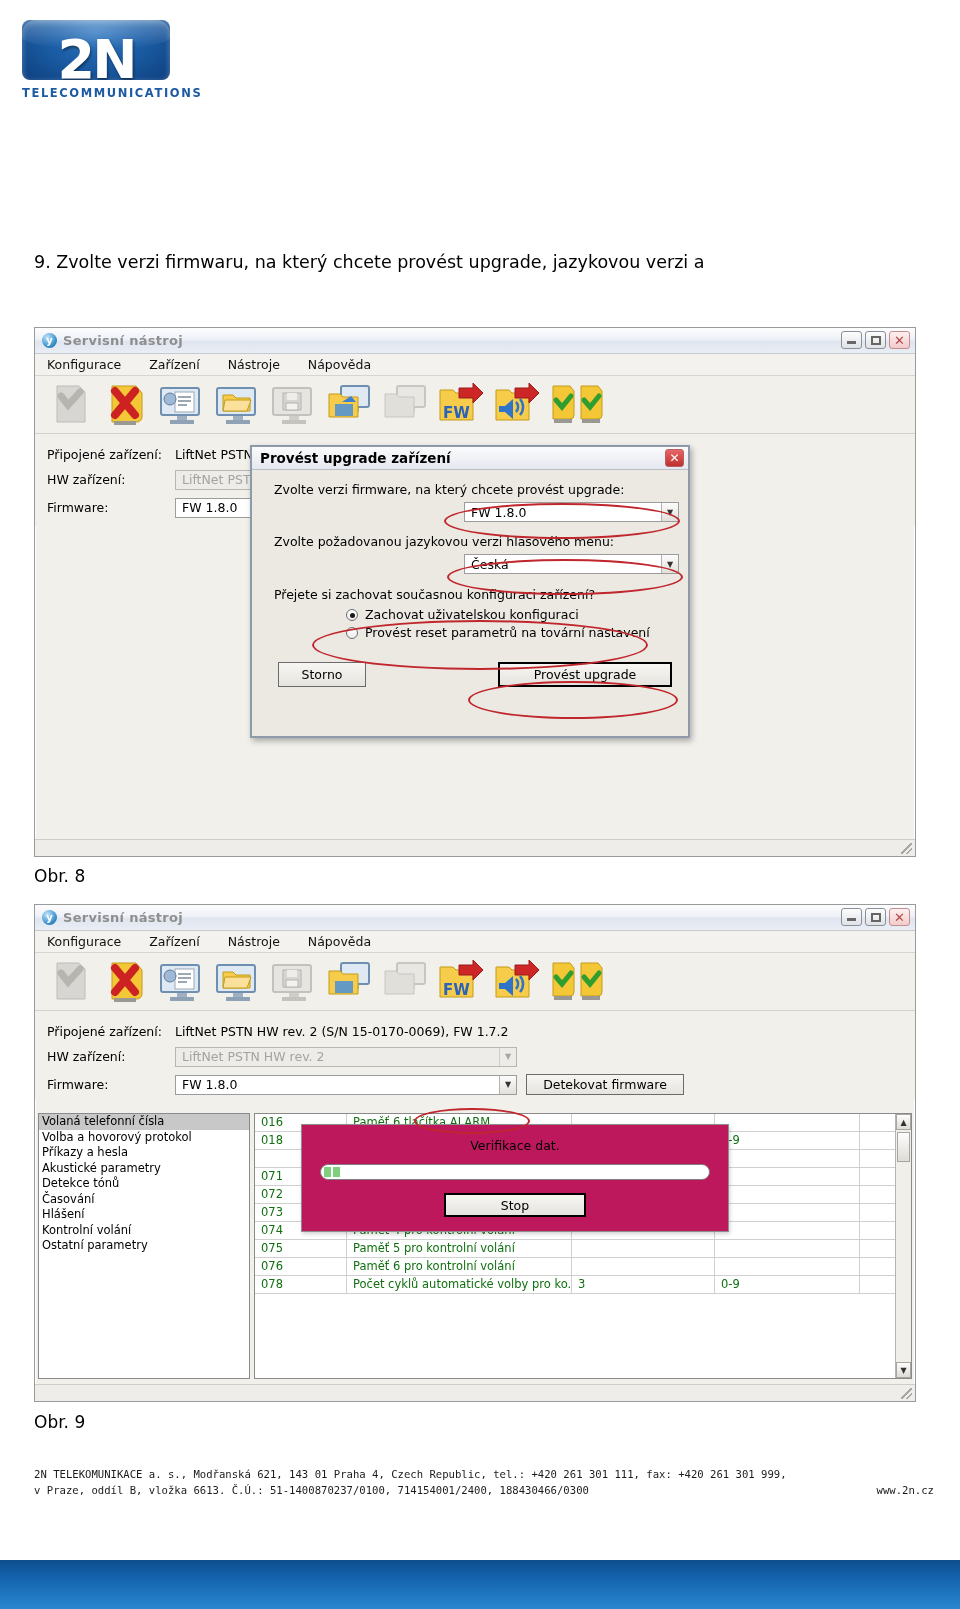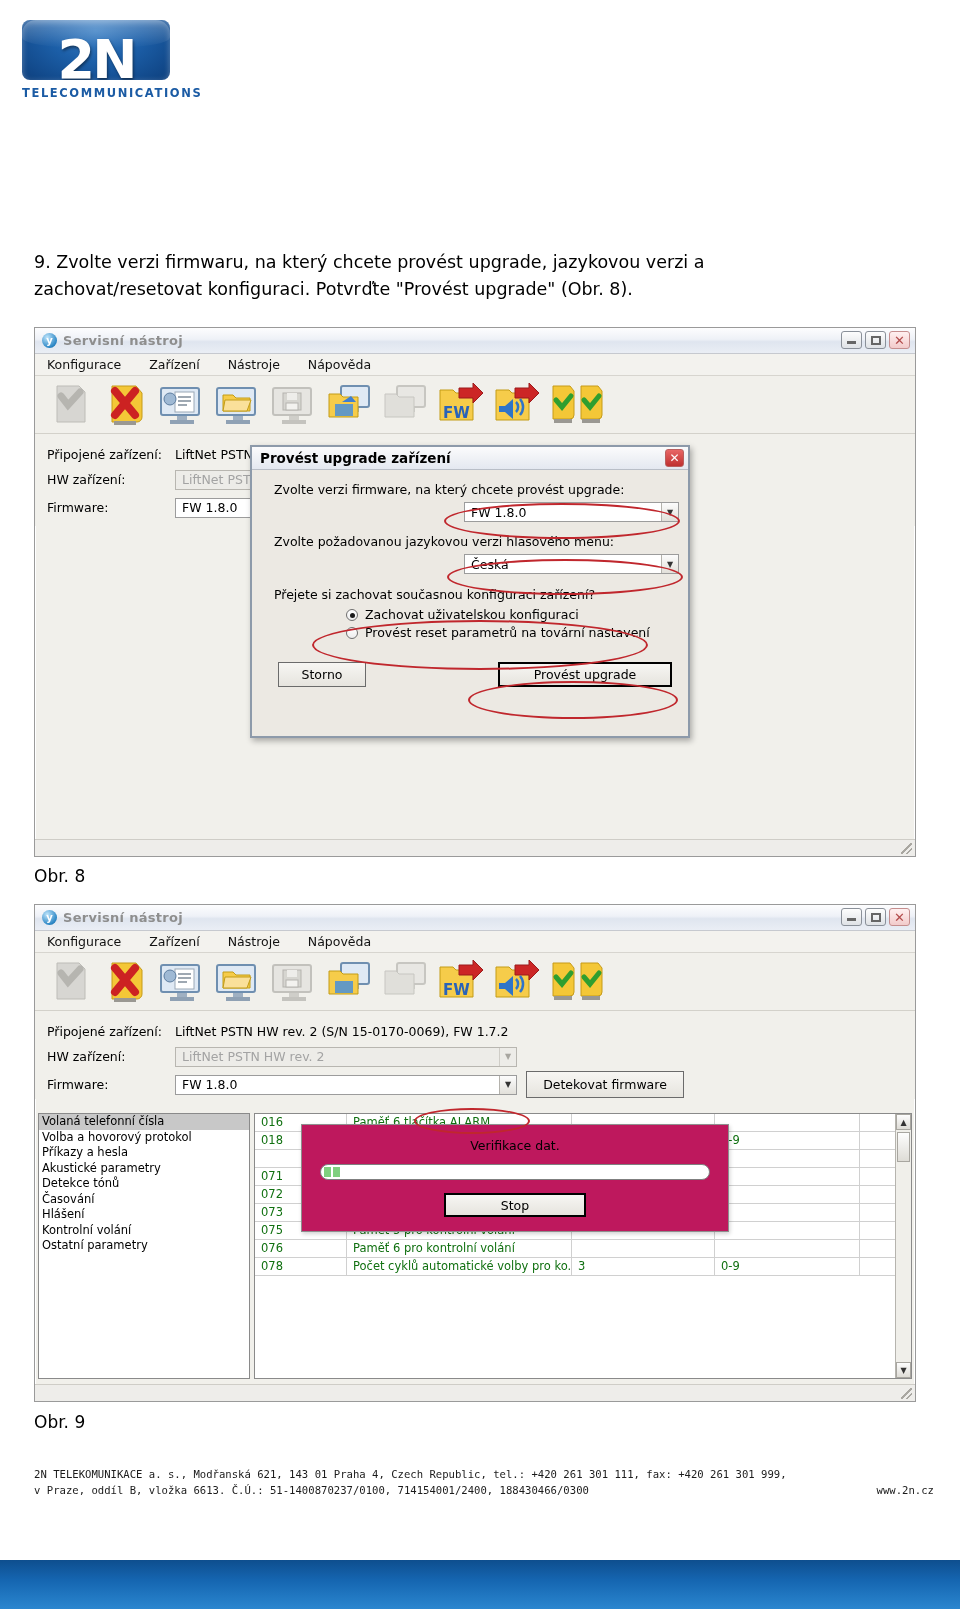--- a/index.html
+++ b/index.html
@@ -221,21 +221,20 @@
 
 <div class="logo-wrap">
   <div class="logo-mark">
     <div class="logo-2n">2N</div>
   </div>
   <div class="logo-sub">TELECOMMUNICATIONS</div>
 </div>
 
 <div class="step-text">
   <div>9. Zvolte verzi firmwaru, na který chcete provést upgrade, jazykovou verzi a</div>
-  <div>zachovat/resetovat konfiguraci. Potvrďte "Provést upgrade" (Obr. 8).</div>
 </div>
 
 <div class="win" style="left:34px; top:327px; width:882px; height:530px;">
 
   <div class="titlebar">
     <div class="title-icon">y</div>
     <div class="title-text">Servisní nástroj</div>
     <div class="win-btns">
       <div class="wbtn">
           <span class="min-bar"></span>
@@ -540,21 +539,21 @@
         <span>LiftNet PSTN HW rev. 2</span>
         <span class="arrow">▼</span>
       </div>
     </div>
     <div class="frow" style="margin-top:3px">
       <div class="flabel">Firmware:</div>
       <div class="combo" style="width:342px">
         <span>FW 1.8.0</span>
         <span class="arrow">▼</span>
       </div>
-      <div class="btn" style="width:158px;height:27px;margin-left:9px;">Detekovat firmware</div>
+      <div class="btn" style="width:158px;height:21px;margin-left:9px;">Detekovat firmware</div>
     </div>
   </div>
 
   <div style="position:absolute; left:3px; top:208px; right:3px; bottom:22px; display:flex; gap:4px;">
     <div class="tree" style="width:212px;">
       <div class="ti sel">Volaná telefonní čísla</div>
       <div class="ti">Volba a hovorový protokol</div>
       <div class="ti">Příkazy a hesla</div>
       <div class="ti">Akustické parametry</div>
       <div class="ti">Detekce tónů</div>
@@ -596,20 +595,26 @@
         <div class="gc" style="width:143px"></div>
         <div class="gc" style="width:145px"></div>
       </div>
       <div class="grow">
         <div class="gc" style="width:92px">073</div>
         <div class="gc" style="width:225px">Paměť 3 pro kontrolní volání</div>
         <div class="gc" style="width:143px"></div>
         <div class="gc" style="width:145px"></div>
       </div>
       <div class="grow">
+        <div class="gc" style="width:92px">074</div>
+        <div class="gc" style="width:225px">Paměť 4 pro kontrolní volání</div>
+        <div class="gc" style="width:143px"></div>
+        <div class="gc" style="width:145px"></div>
+      </div>
+      <div class="grow">
         <div class="gc" style="width:92px">075</div>
         <div class="gc" style="width:225px">Paměť 5 pro kontrolní volání</div>
         <div class="gc" style="width:143px"></div>
         <div class="gc" style="width:145px"></div>
       </div>
       <div class="grow">
         <div class="gc" style="width:92px">076</div>
         <div class="gc" style="width:225px">Paměť 6 pro kontrolní volání</div>
         <div class="gc" style="width:143px"></div>
         <div class="gc" style="width:145px"></div>

